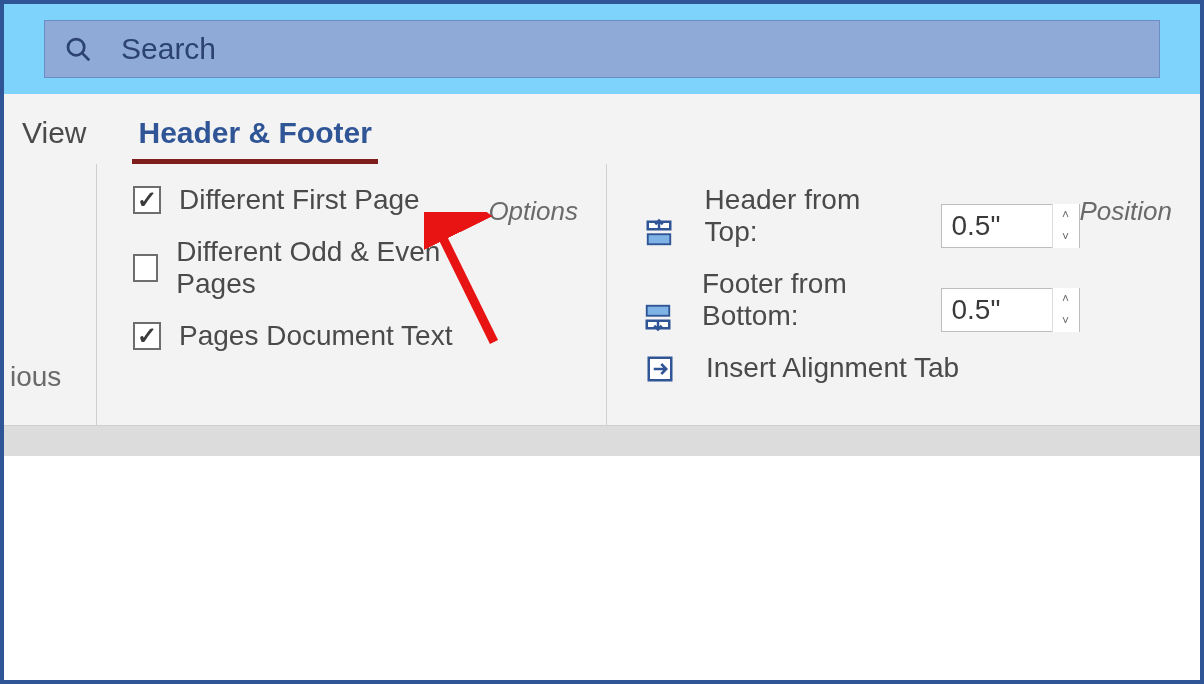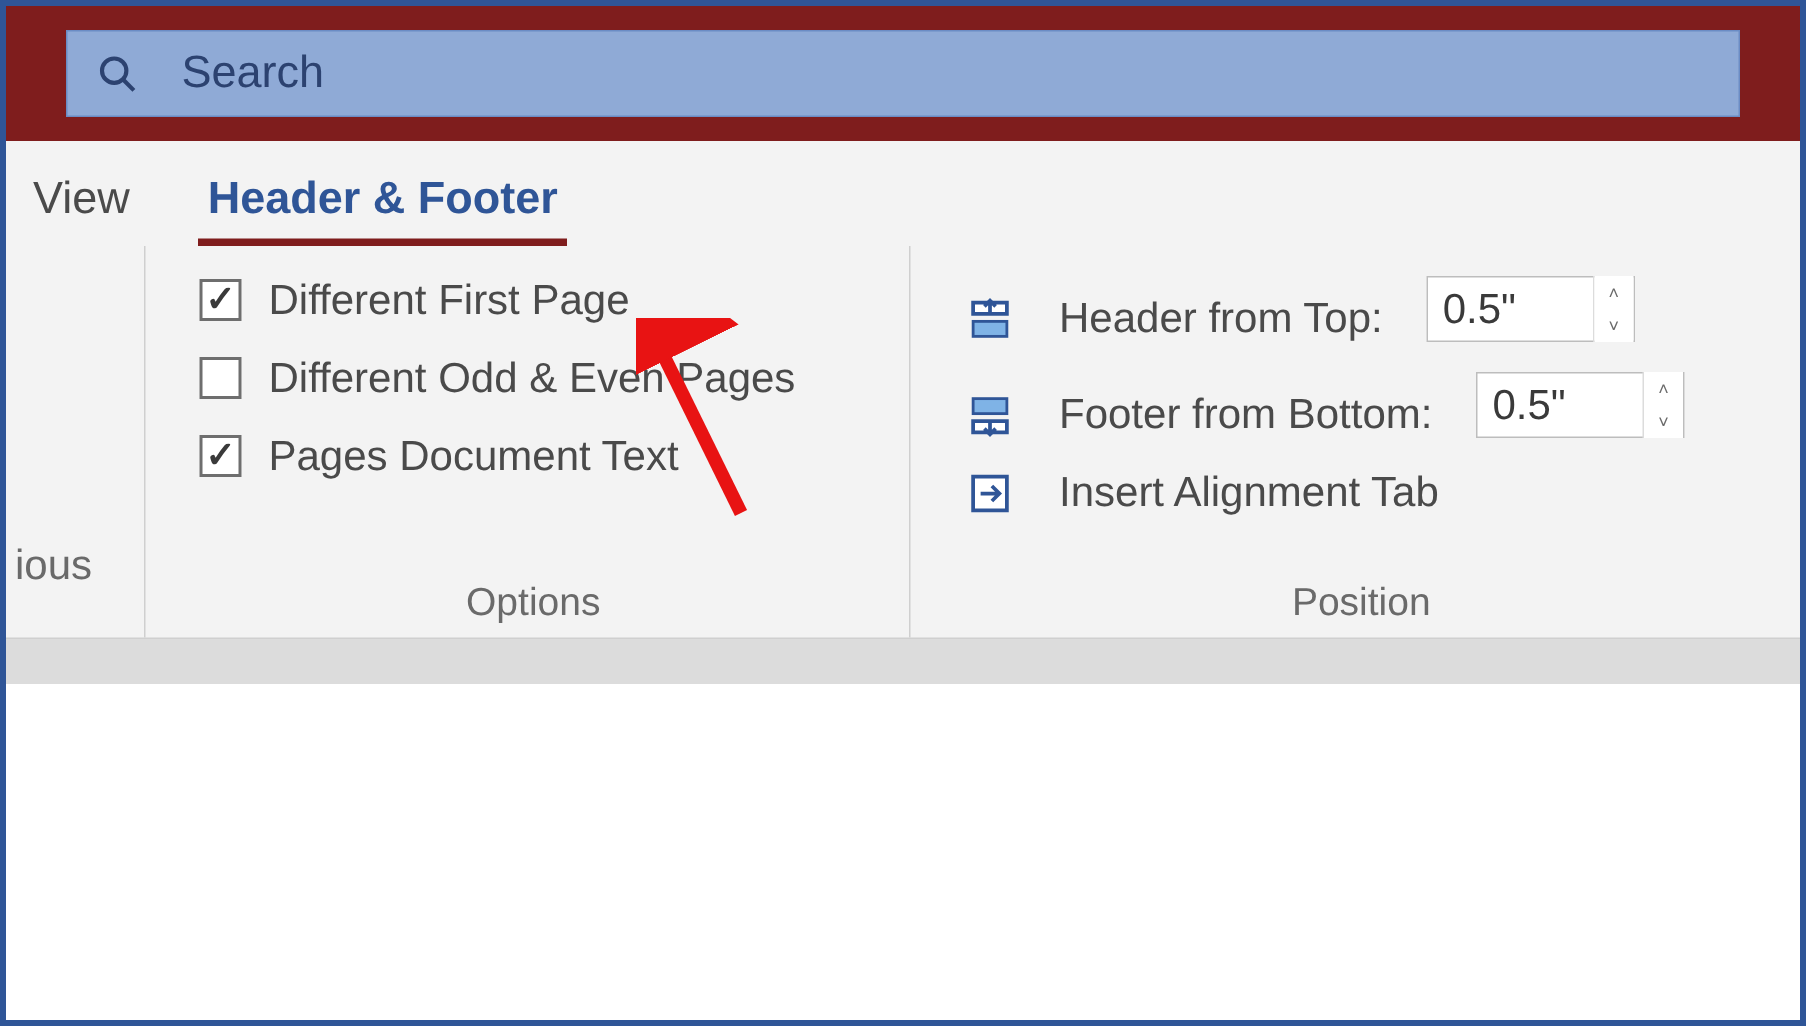--- a/index.html
+++ b/index.html
@@ -6,21 +6,21 @@
   body {
     margin: 0;
     font-family: "Segoe UI", Arial, sans-serif;
     width: 1204px;
     height: 684px;
     background: #fff;
     border: 4px solid #2f5597;
     overflow: hidden;
   }
   .titlebar {
-    background: #7f1d1d;
+    background: #7dd3fc;
     height: 90px;
     display: flex;
     align-items: center;
     padding: 0 40px;
   }
   .searchbox {
     background: #8faad6;
     border: 1px solid #6b8cc4;
     height: 58px;
     flex: 1;
@@ -66,33 +66,34 @@
     justify-content: flex-start;
     padding-bottom: 32px;
     padding-left: 6px;
     color: #6a6a6a;
     font-size: 28px;
   }
   .group {
     border-left: 1px solid #cfcfcf;
     padding: 20px 28px 8px 36px;
     display: flex;
-    flex-direction: column;
+    flex-direction: row;
     justify-content: space-between;
   }
   .group .rows {
     display: flex;
     flex-direction: column;
     gap: 20px;
   }
   .group-label {
     text-align: center;
     font-size: 26px;
     color: #6a6a6a;
     margin-top: 12px;
+    font-style: italic;
   }
   .check-row { display:flex; align-items:center; gap:18px; }
   .checkbox {
     width: 28px; height: 28px;
     border: 2px solid #6e6e6e;
     display:flex; align-items:center; justify-content:center;
     background:#fff;
   }
   .checkbox.checked::after {
     content: "✓";

